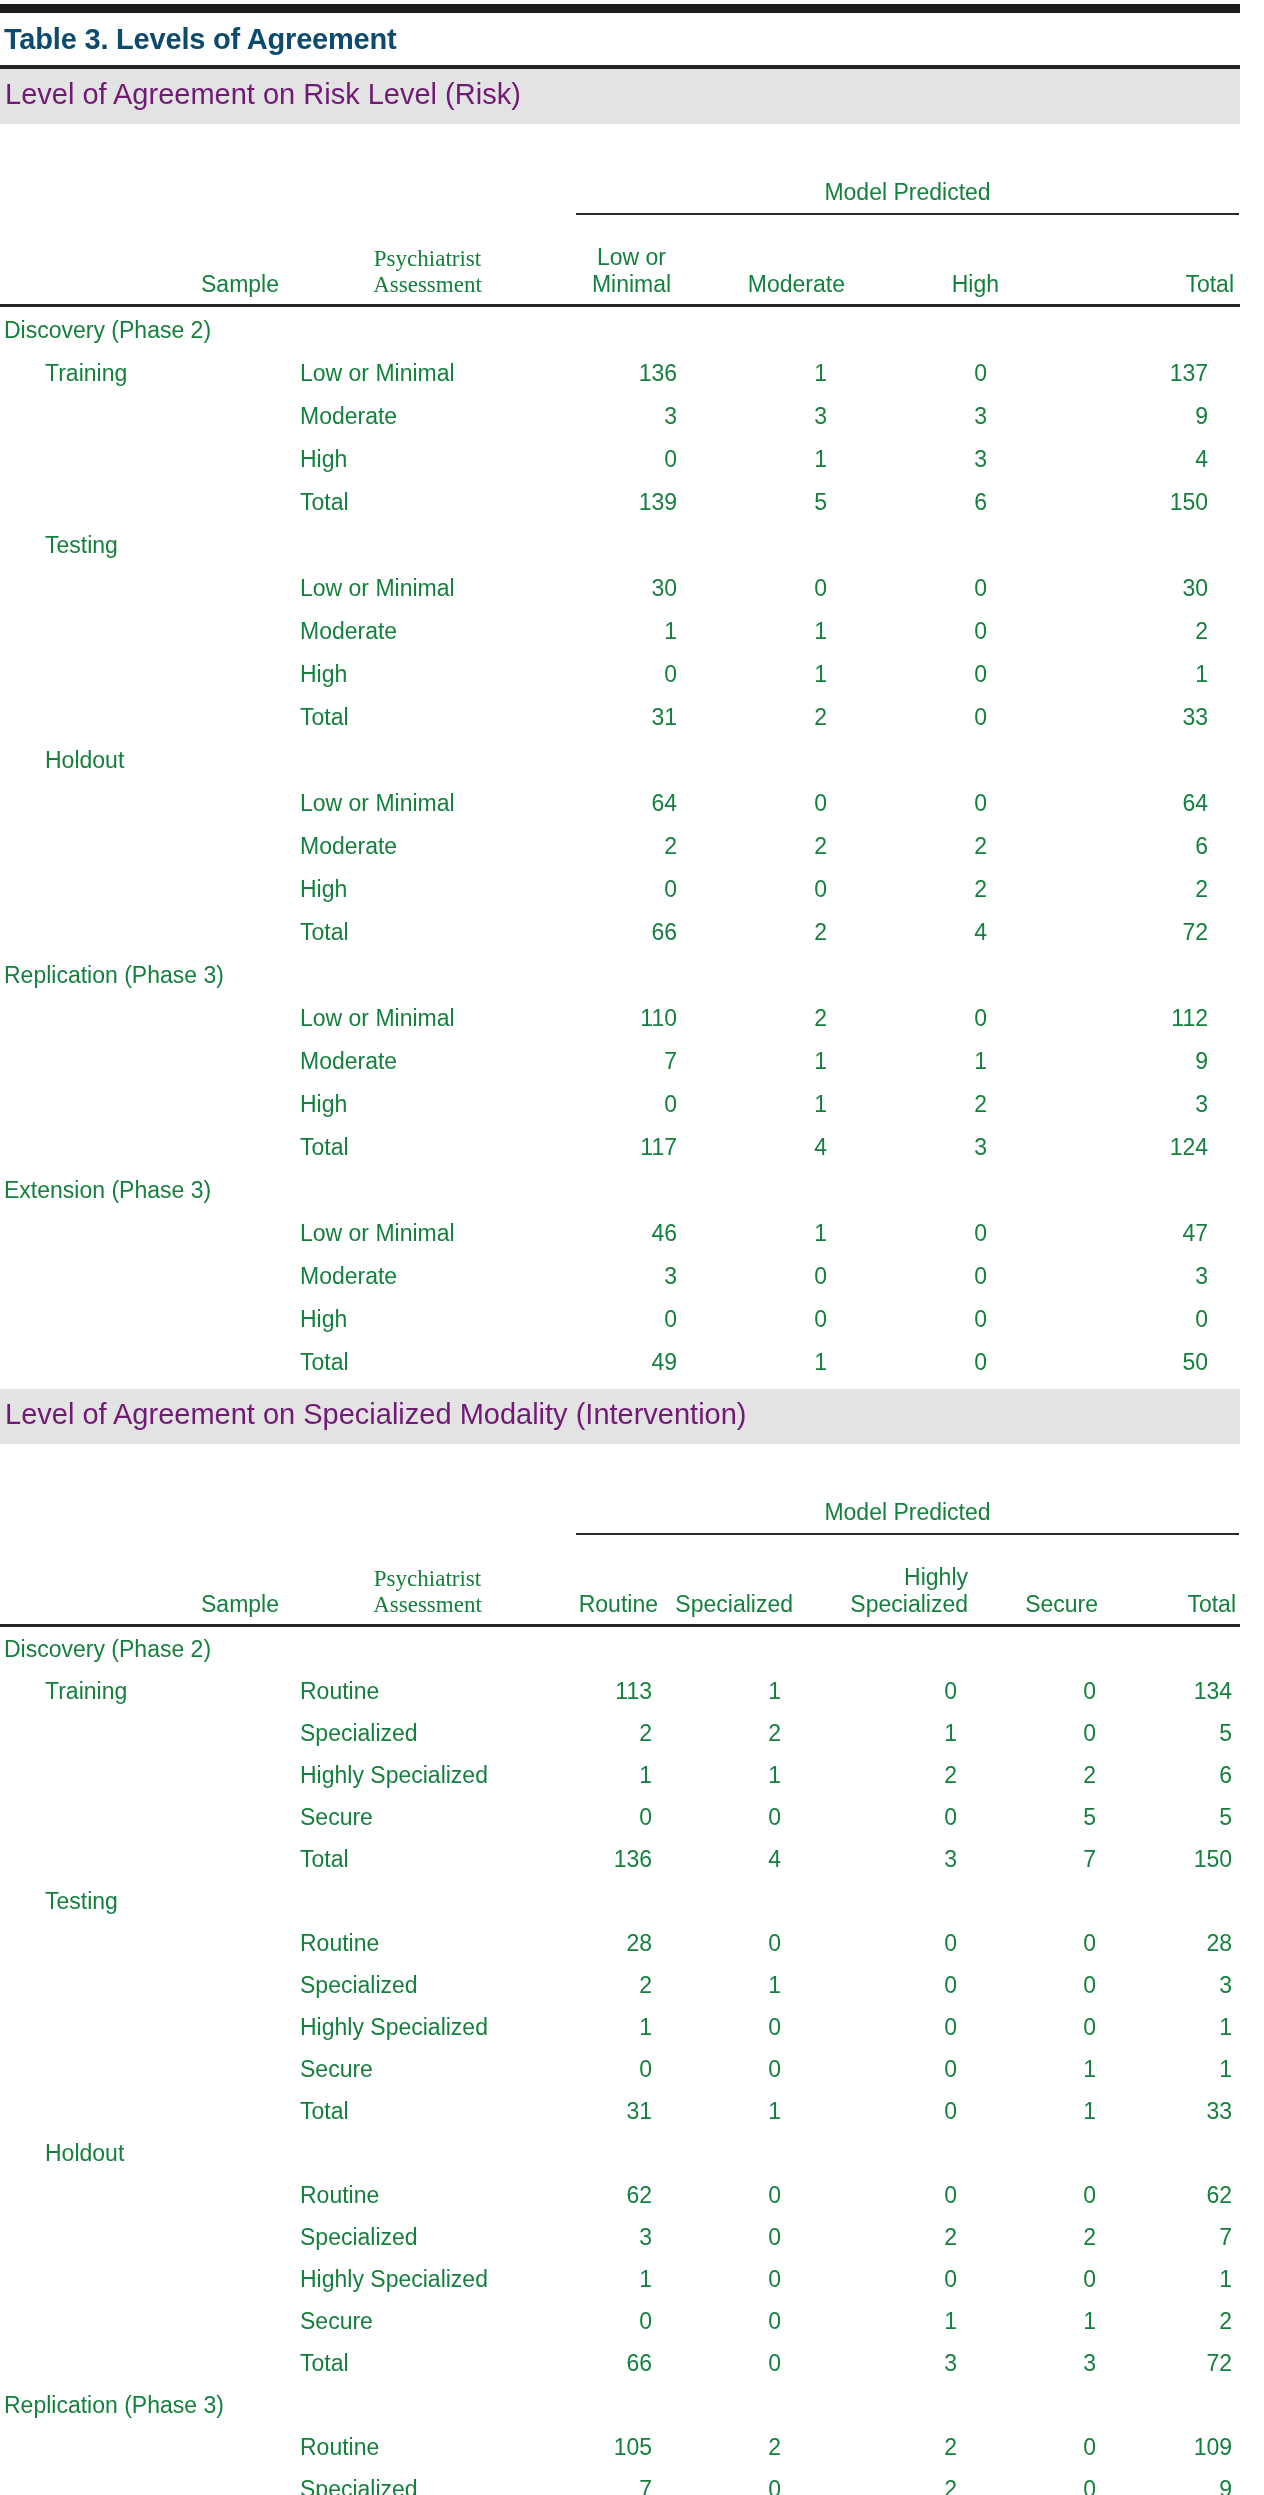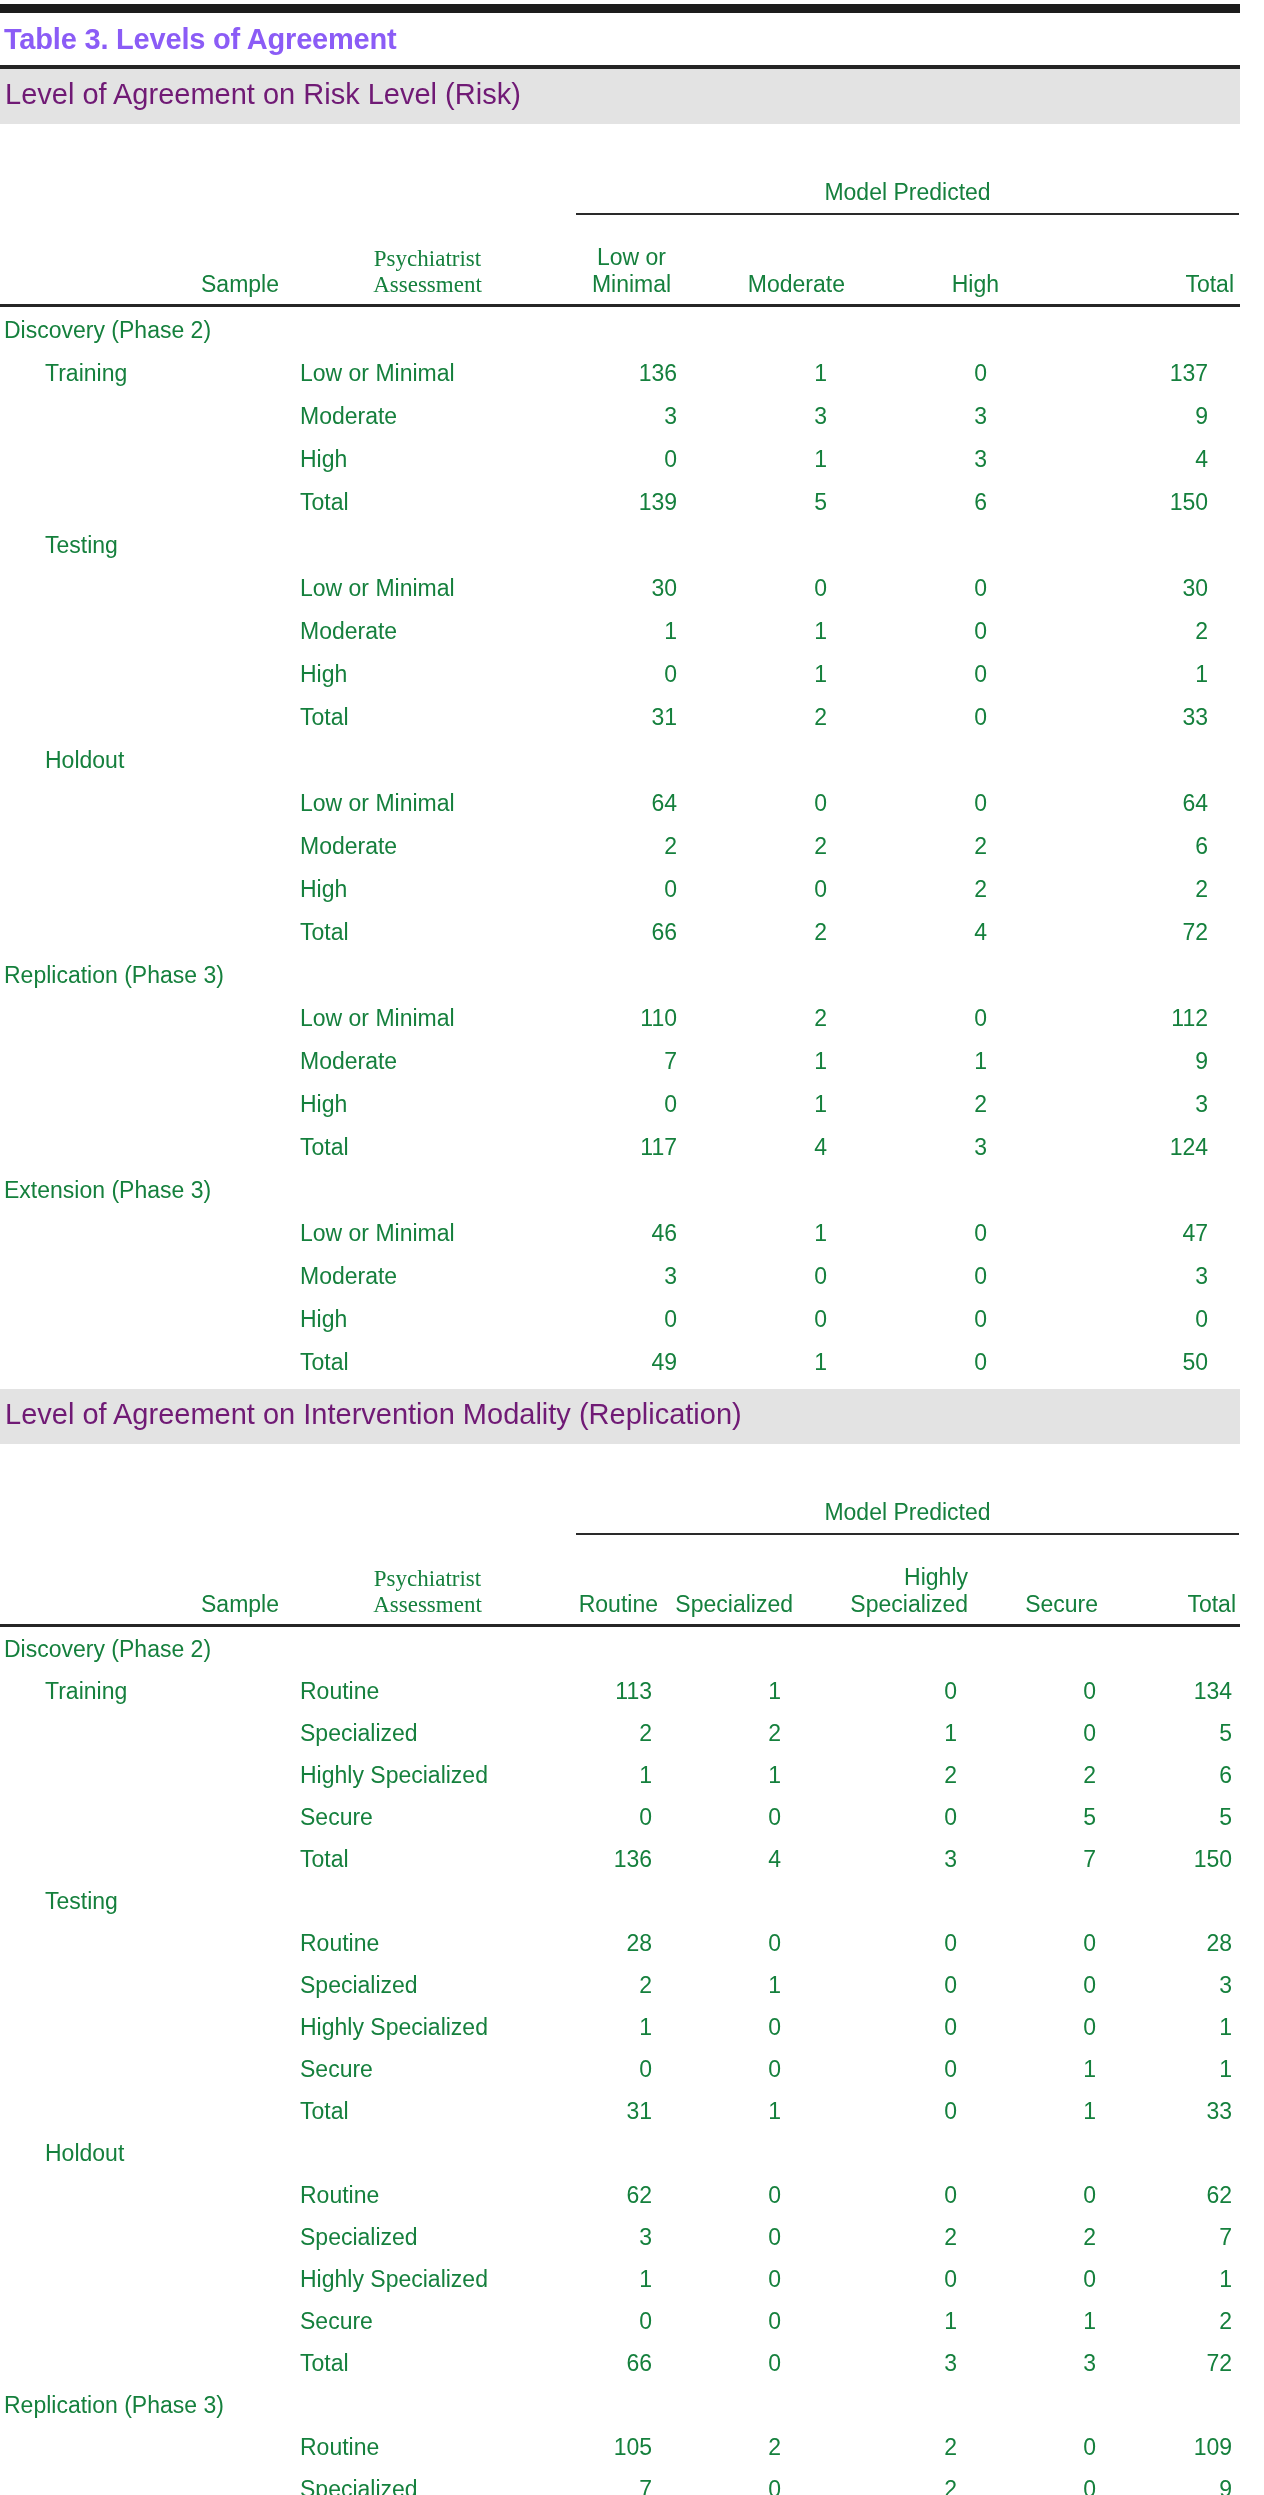--- a/index.html
+++ b/index.html
@@ -5,21 +5,21 @@
   html,body{margin:0;padding:0;background:#ffffff;}
   body{
     width:1264px;
     font-family:"Liberation Sans","DejaVu Sans",sans-serif;
     color:#262626;
     -webkit-font-smoothing:antialiased;
   }
   .content{width:1240px;}
   .top-bar{height:9px;background:#1c1c1c;margin-top:4px;}
   .doc-title{
-    font-size:29px;font-weight:bold;color:#8b5cf6;
+    font-size:29px;font-weight:bold;color:#0c4a6e;
     padding:10px 0 9px 4px;
     border-bottom:4px solid #242424;
     letter-spacing:-0.2px;
   }
   .band{
     background:#e3e3e3;
     font-size:29px;
     padding:9px 0 13px 5px;
     color:#701a75;
   }
@@ -302,21 +302,21 @@
           <td class="assess">Total</td>
           <td class="num vc0">49</td>
           <td class="num vc1">1</td>
           <td class="num vc2">0</td>
           <td class="num vc3">50</td>
         </tr>
       </tbody>
   </table>
 
   <div class="gap-before-band"></div>
-  <div class="band">Level of Agreement on Intervention Modality (Replication)</div>
+  <div class="band">Level of Agreement on Specialized Modality (Intervention)</div>
   <div class="gap-after-band"></div>
 
   <table id="table2">
     <colgroup>
       <col style="width:280px">
         <col style="width:295px">
         <col style="width:85px">
       <col style="width:135px">
         <col style="width:175px">
         <col style="width:130px">

